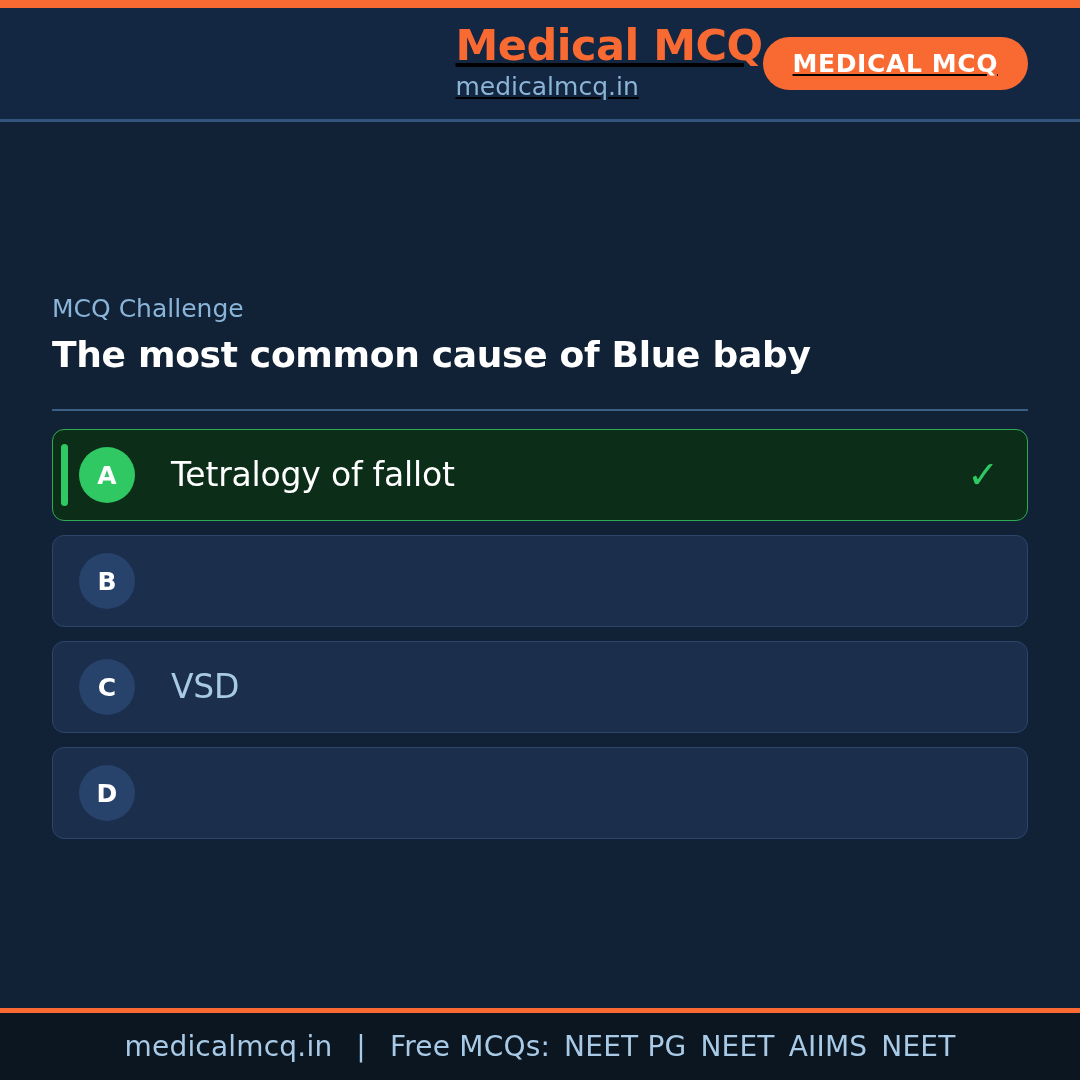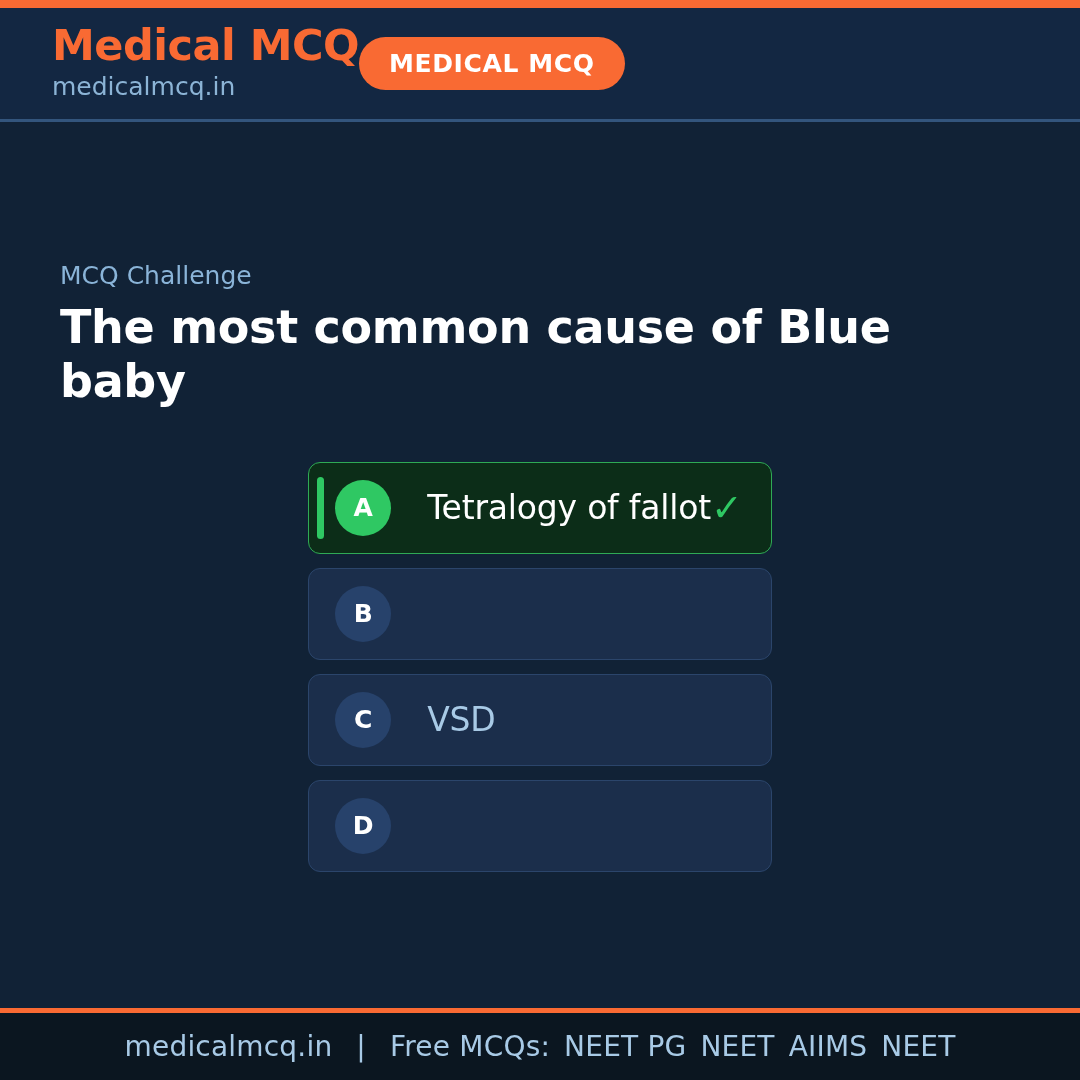--- a/index.html
+++ b/index.html
@@ -23,23 +23,24 @@
   }
 
   
   .header {
     height: 114px;
     background: #132742;
     box-sizing: border-box;
     padding: 0 52px;
     display: flex;
     align-items: center;
-    justify-content: flex-start;
+    justify-content: flex-end;
     border-bottom: 3px solid #33557d;
     position: relative;
+    text-decoration: underline;
   }
   .brand-block {
     display: flex;
     flex-direction: column;
     justify-content: center;
     margin-top: -2px;
   }
   .brand-title {
     font-size: 43px;
     font-weight: bold;
@@ -69,33 +70,32 @@
     box-sizing: border-box;
     padding: 0 52px;
     position: absolute;
     top: 125px;
     left: 0;
     right: 0;
     bottom: 72px;
     display: flex;
     flex-direction: column;
     justify-content: center;
-    align-items: center;
   }
   .q-wrap {
     margin-bottom: 0;
   }
   .q-kicker {
     font-size: 25px;
     color: #8ab4d8;
     line-height: 1.2;
     margin-bottom: 10px;
   }
   .q-title {
-    font-size: 46px;
+    font-size: 36px;
     font-weight: bold;
     color: #ffffff;
     line-height: 1.16;
     letter-spacing: -0.3px;
     max-width: 960px;
   }
   .q-divider {
     height: 2px;
     background: #3c5f86;
     margin: 34px 0 18px 0;

